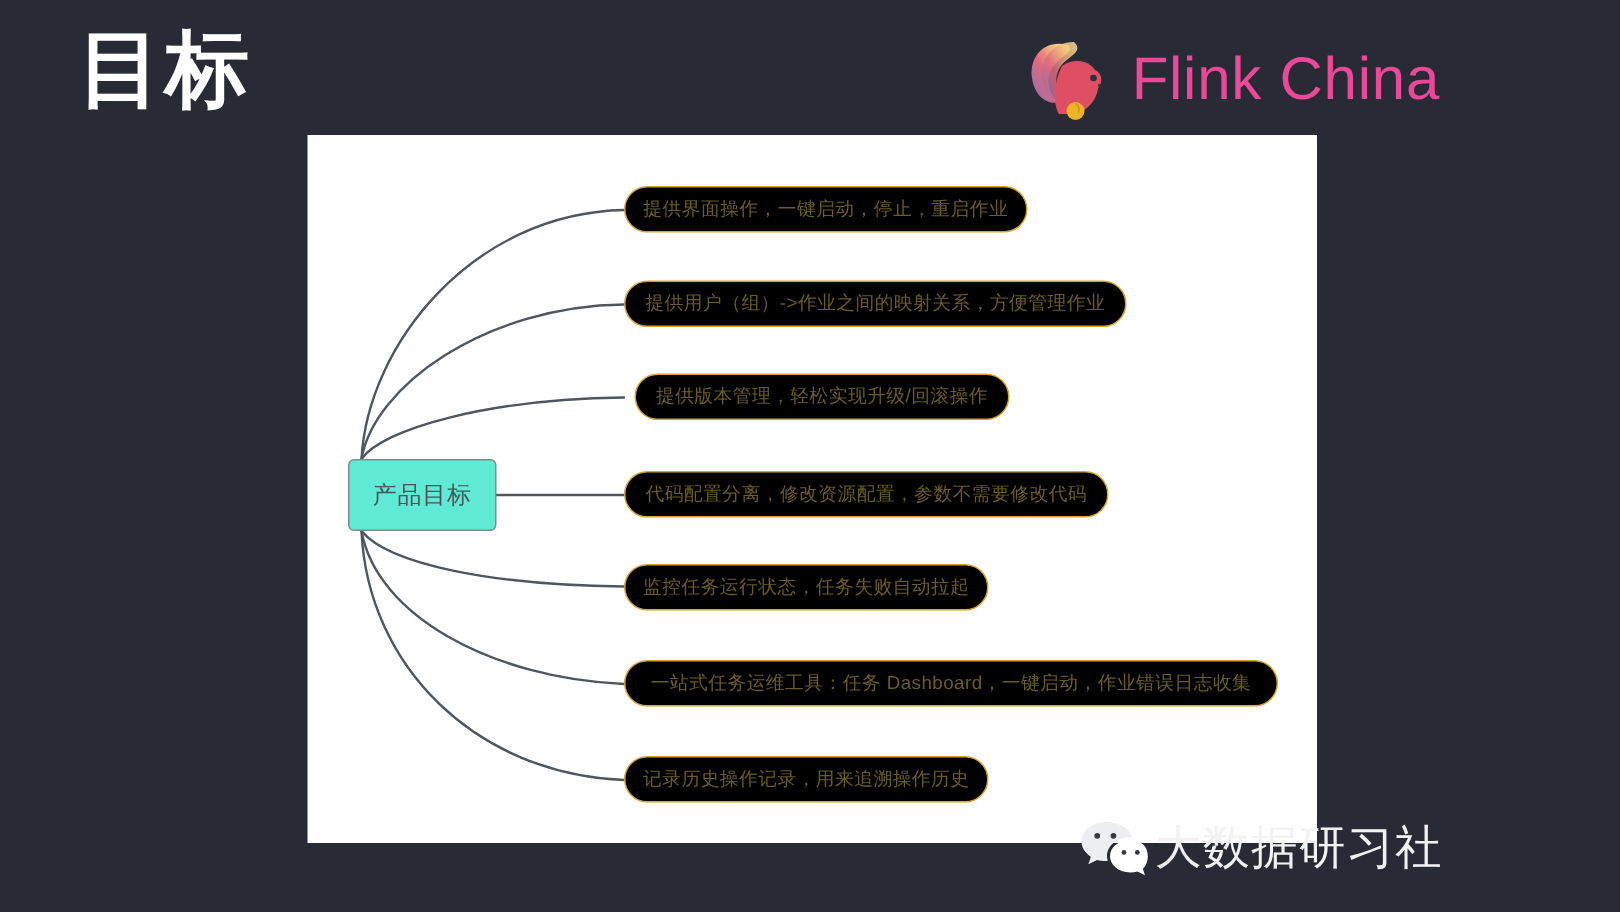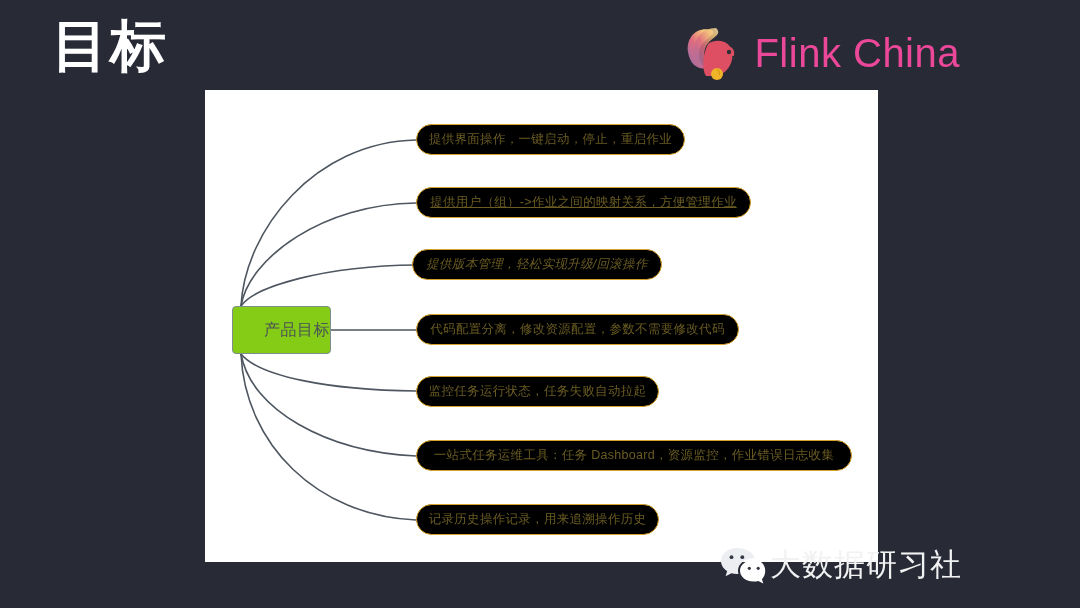--- a/index.html
+++ b/index.html
@@ -34,23 +34,23 @@
     width:673px; height:472px;
     background:#ffffff;
   }
   .mindmap { position:absolute; inset:0; }
   .edges { position:absolute; left:0; top:0; width:673px; height:472px; }
 
   
   .root-node {
     position:absolute; left:27px; top:216px;
     width:99px; height:48px;
-    background:#84cc16; border:1.4px solid #7f8c8d;
+    background:#5eead4; border:1.4px solid #7f8c8d;
     border-radius:4px;
-    display:flex; align-items:center; justify-content:flex-end;
+    display:flex; align-items:center; justify-content:center;
     font-size:16px; color:#4c5457; letter-spacing:0.5px;
     white-space:nowrap;
   }
 
   
   .leaf {
     position:absolute;
     height:31px;
     background:#000000; border:1.2px solid #d9a228;
     border-radius:16px;
@@ -118,34 +118,34 @@
         </g>
       </svg>
 
       <div class="root-node">
         <span>产品目标</span>
       </div>
 
       <div class="leaf" style="left:211px; top:34px; width:269px;">
         <span>提供界面操作，一键启动，停止，重启作业</span>
       </div>
-      <div class="leaf" style="left:211px; top:97px; width:335px;text-decoration:underline;">
+      <div class="leaf" style="left:211px; top:97px; width:335px;">
         <span>提供用户（组）-&gt;作业之间的映射关系，方便管理作业</span>
       </div>
-      <div class="leaf" style="left:207px; top:159px; width:250px;font-style:italic;">
+      <div class="leaf" style="left:218px; top:159px; width:250px;">
         <span>提供版本管理，轻松实现升级/回滚操作</span>
       </div>
       <div class="leaf" style="left:211px; top:224px; width:323px;">
         <span>代码配置分离，修改资源配置，参数不需要修改代码</span>
       </div>
       <div class="leaf" style="left:211px; top:286px; width:243px;">
         <span>监控任务运行状态，任务失败自动拉起</span>
       </div>
       <div class="leaf" style="left:211px; top:350px; width:436px;">
-        <span>一站式任务运维工具：任务 Dashboard，资源监控，作业错误日志收集</span>
+        <span>一站式任务运维工具：任务 Dashboard，一键启动，作业错误日志收集</span>
       </div>
       <div class="leaf" style="left:211px; top:414px; width:243px;">
         <span>记录历史操作记录，用来追溯操作历史</span>
       </div>
 
     </div>
   </div>
 
   <div class="watermark">
     <svg class="wechat-icon" viewBox="0 0 46 40">

